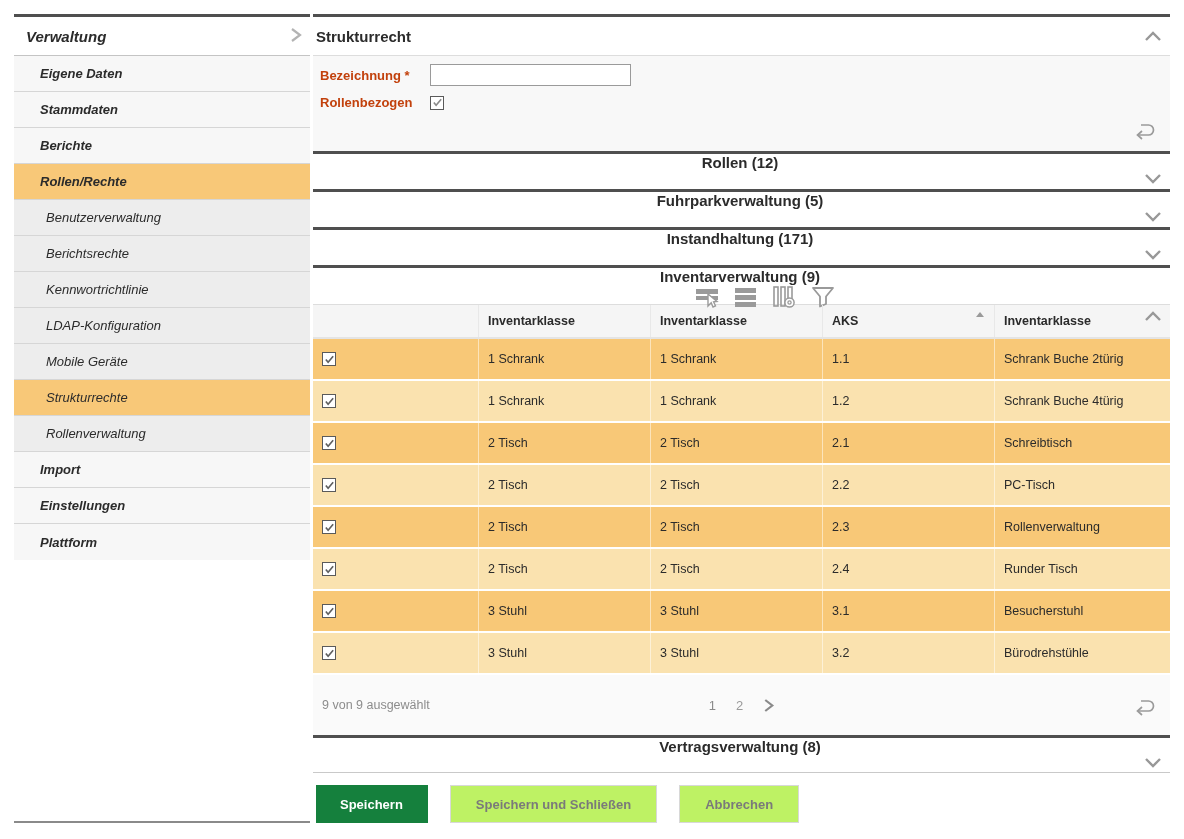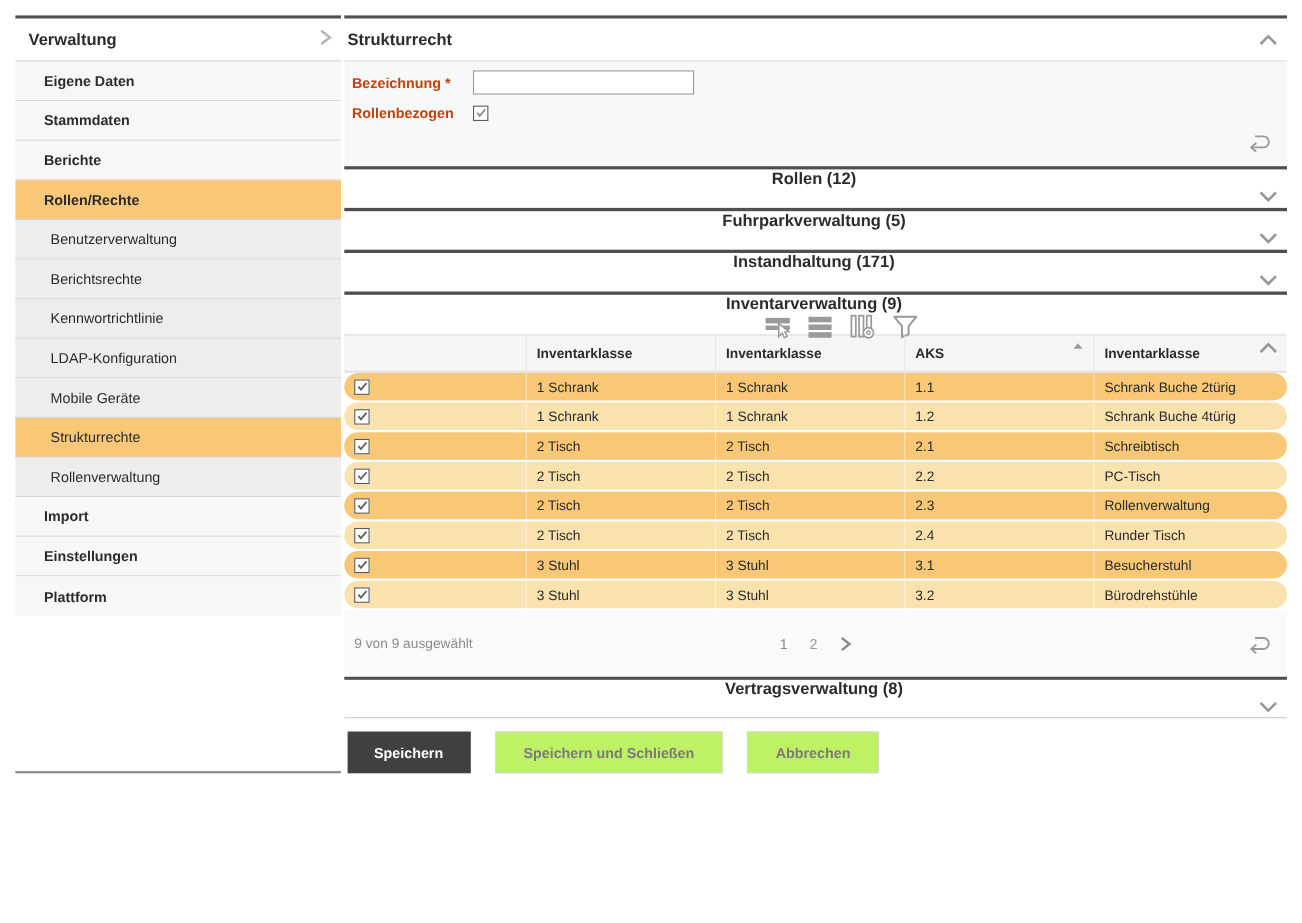--- a/index.html
+++ b/index.html
@@ -4,21 +4,21 @@
 <style>
   * { box-sizing: border-box; margin: 0; padding: 0; }
   html,body { background:#fff; }
   body {
     width:1184px; height:839px; overflow:hidden;
     font-family:"Liberation Sans", sans-serif; color:#2b2b2b;
   }
   .page { display:flex; padding:14px 14px 0 14px; gap:3px; }
 
   
-  .sidebar { width:296px; flex:none; border-top:3px solid #4f4f4f; border-bottom:2px solid #8a8a8a; }
+  .sidebar { width:296px; flex:none; border-top:3px solid #4f4f4f; border-bottom:2px solid #8a8a8a;font-style:italic; }
   .sb-header { height:39px; display:flex; align-items:center; justify-content:space-between;
     padding:0 8px 0 12px; font-size:15px; font-weight:bold; border-bottom:1px solid #c4c4c4; background:#fff; cursor:pointer; }
   .sb-item { height:36px; display:flex; align-items:center; font-size:13px;
     border-bottom:1px solid #d6d6d6; cursor:pointer; }
   .sb-item.lv1 { padding-left:26px; font-weight:bold; background:#f7f7f7; }
   .sb-item.lv2 { padding-left:32px; background:#ededed;text-align:center; }
   .sb-item.active { background:#f8c878; }
   .sb-item:last-child { border-bottom:none; }
 
   
@@ -45,42 +45,42 @@
   .thead { display:flex; height:35px; align-items:center; background:#f5f5f5;
     border-top:1px solid #ddd; border-bottom:2px solid #e4e4e4; font-size:12.5px; font-weight:bold; }
   .tc { padding-left:9px; position:relative; height:100%; display:flex; align-items:center; }
   .c-check { width:166px; }
   .c { width:172px; }
   .c-last { flex:1; }
   .thead .tc { border-right:1px solid #e8e8e8; }
   .thead .tc:last-child { border-right:none; }
   .sort-asc { position:absolute; right:10px; top:7px; width:0; height:0;
     border-left:4px solid transparent; border-right:4px solid transparent; border-bottom:5px solid #9a9a9a; }
-  .trow { display:flex; height:25px; align-items:center; margin-bottom:2px; font-size:12.5px; cursor:pointer;border-radius:14px; }
+  .trow { display:flex; height:40px; align-items:center; margin-bottom:2px; font-size:12.5px; cursor:pointer; }
   .trow .tc { border-right:1px solid rgba(255,255,255,.5); }
   .trow .tc:last-child { border-right:none; }
   .trow.odd  { background:#f8c877; }
   .trow.even { background:#fae2af; }
 
   .cb { width:14px; height:14px; border:1px solid #5a5a5a; background:#fff;
     display:inline-flex; align-items:center; justify-content:center; cursor:pointer; }
 
   
   .tfoot { height:60px; background:#fafafa; position:relative; display:flex; align-items:center; }
   .sel-info { font-size:12.5px; color:#8c8c8c; padding-left:9px; }
   .pager { position:absolute; left:50%; transform:translateX(-50%); display:flex; align-items:center; gap:20px; }
   .pg { font-size:13px; color:#9a9a9a; cursor:pointer; }
   .pg.cur { color:#8a8a8a; }
   .tfoot .undo { bottom:14px; }
 
   
   .btn-row { display:flex; gap:22px; padding:12px 0 0 3px; }
   .btn { height:38px; padding:0 25px; font-size:13px; font-weight:bold; cursor:pointer;
     font-family:"Liberation Sans", sans-serif; }
-  .btn.primary { background:#404040; color:#fff; border:none;padding-left:24px; }
+  .btn.primary { background:#15803d; color:#fff; border:none;padding-left:24px; }
   .btn.secondary { background:#bef264; color:#7a7a7a; border:1px solid #d8d8d8; }
 </style>
 </head>
 <body>
 
 <div class="page">
 
   <div class="sidebar">
     <div class="sb-header">
       <span>Verwaltung</span>

